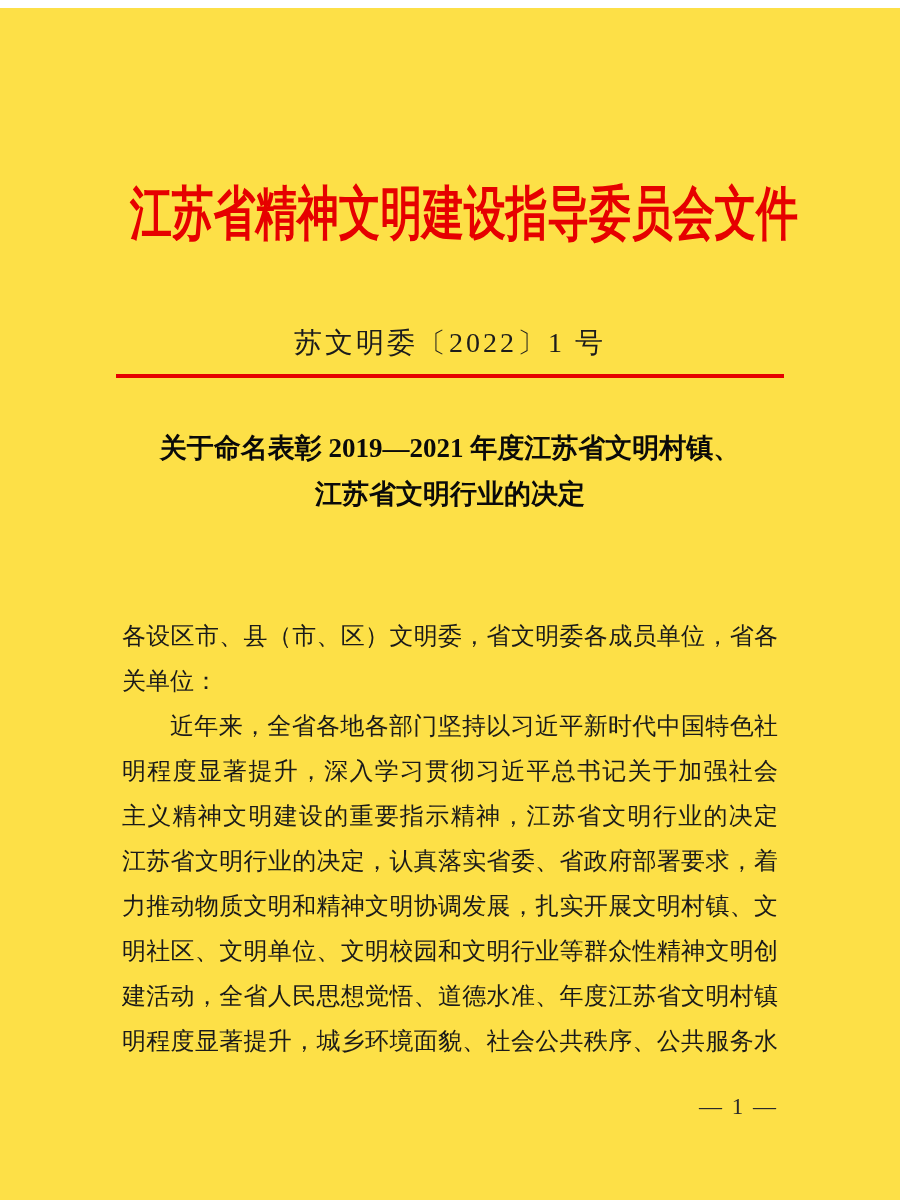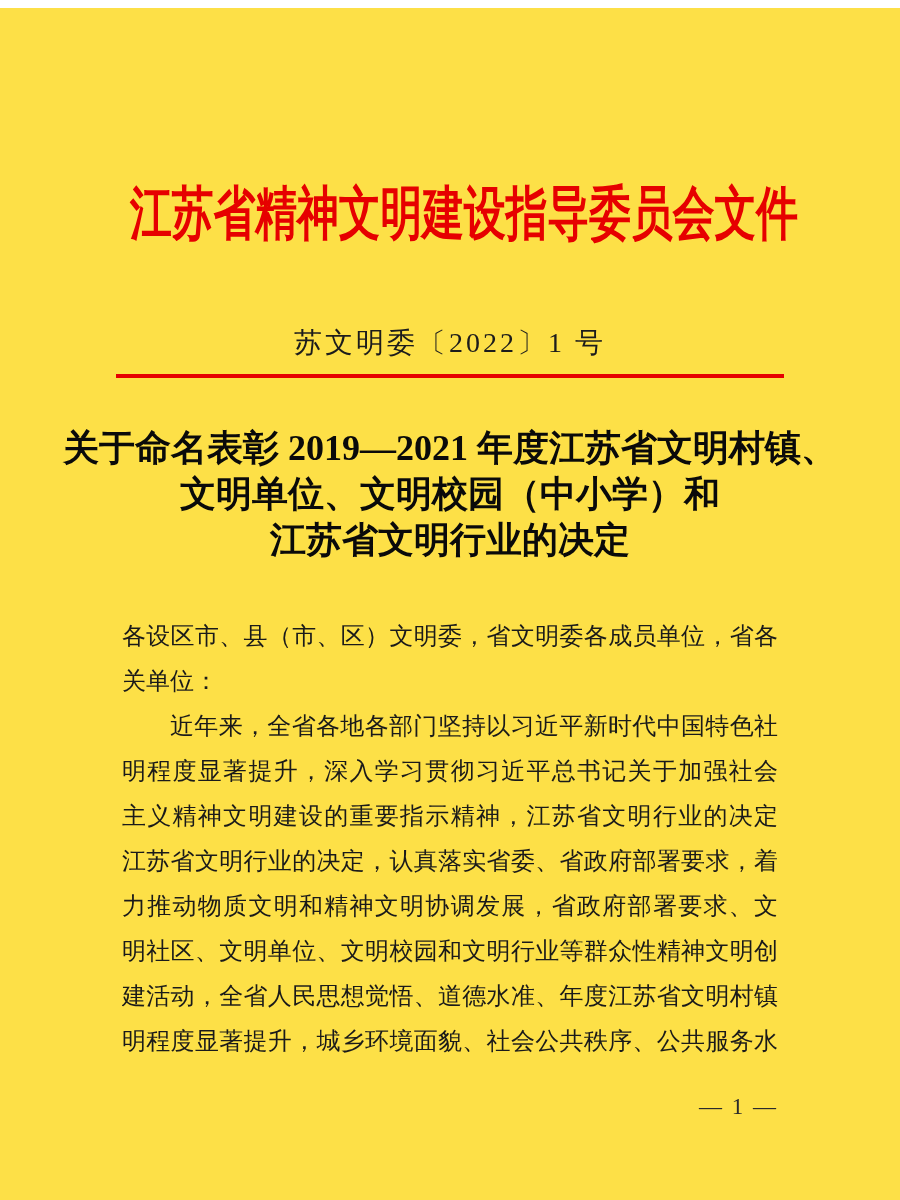--- a/index.html
+++ b/index.html
@@ -51,21 +51,21 @@
     width: 668px;
     height: 4px;
     background: #e60000;
   }
   .doc-title {
     position: absolute;
     top: 417px;
     left: 0;
     width: 900px;
     text-align: center;
-    font-size: 36px;
+    font-size: 27px;
     font-weight: bold;
     color: #0a0a0a;
     line-height: 46px;
   }
   .body-text {
     position: absolute;
     top: 606px;
     left: 122px;
     width: 656px;
     font-size: 24px;
@@ -101,32 +101,31 @@
   <div class="org-title">
     <span class="org-title-inner">江苏省精神文明建设指导委员会文件</span>
   </div>
 
   <div class="doc-number">苏文明委〔2022〕1 号</div>
 
   <div class="red-line"></div>
 
   <div class="doc-title">
     <div>关于命名表彰 2019—2021 年度江苏省文明村镇、</div>
-    <div>文明单位、文明校园（中小学）和</div>
     <div>江苏省文明行业的决定</div>
   </div>
 
   <div class="body-text">
       <div class="body-line">各设区市、县（市、区）文明委，省文明委各成员单位，省各有</div>
       <div class="body-line no-justify">关单位：</div>
       <div class="body-line indent">近年来，全省各地各部门坚持以习近平新时代中国特色社</div>
       <div class="body-line">明程度显著提升，深入学习贯彻习近平总书记关于加强社会</div>
       <div class="body-line">主义精神文明建设的重要指示精神，江苏省文明行业的决定</div>
       <div class="body-line">江苏省文明行业的决定，认真落实省委、省政府部署要求，着</div>
-      <div class="body-line">力推动物质文明和精神文明协调发展，省政府部署要求、文</div>
+      <div class="body-line">力推动物质文明和精神文明协调发展，扎实开展文明村镇、文</div>
       <div class="body-line">明社区、文明单位、文明校园和文明行业等群众性精神文明创</div>
       <div class="body-line">建活动，全省人民思想觉悟、道德水准、年度江苏省文明村镇</div>
       <div class="body-line">明程度显著提升，城乡环境面貌、社会公共秩序、公共服务水</div>
     </div>
 
   <div class="page-number">— 1 —</div>
 
 </div>
 
 </body></html>

